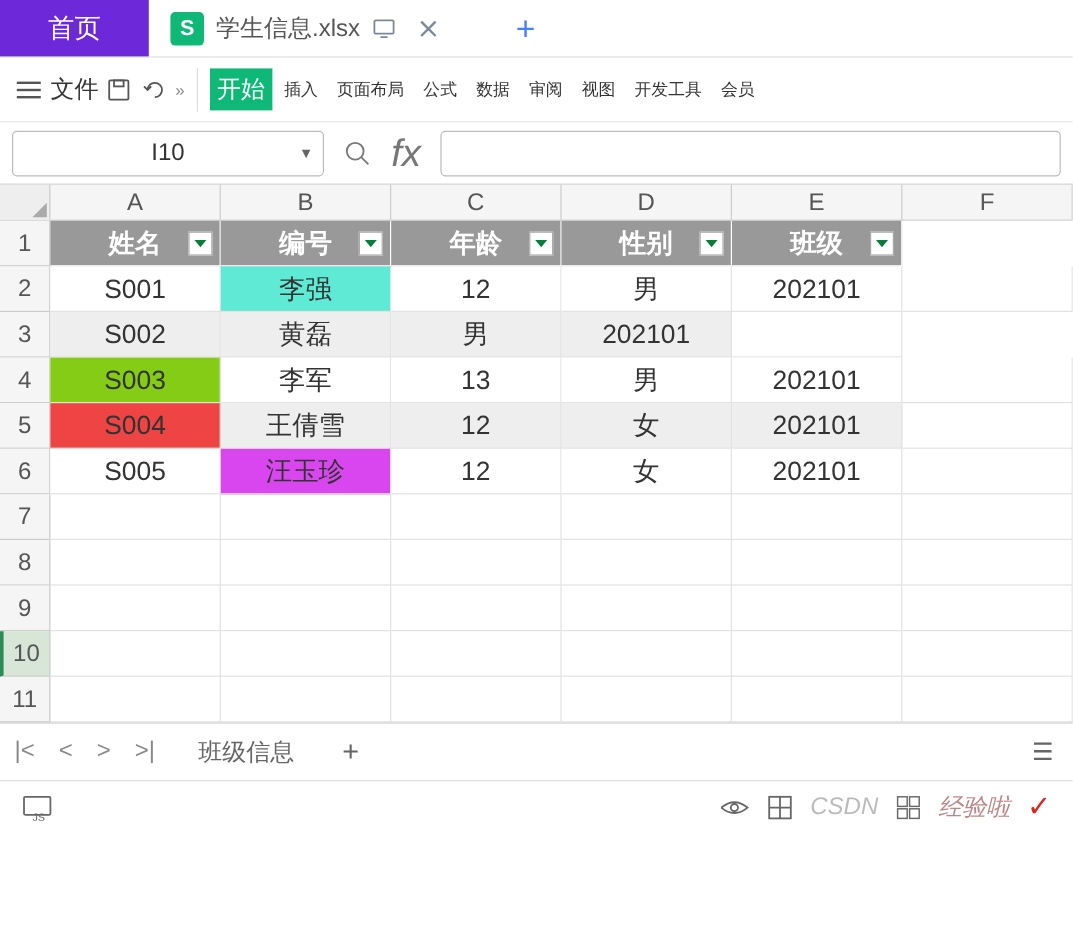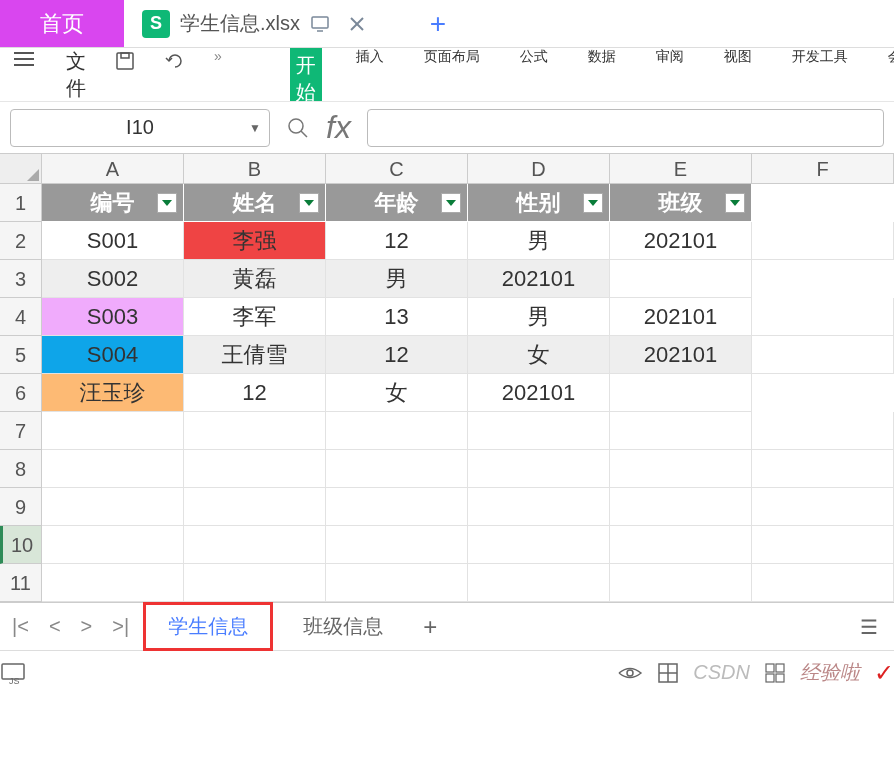--- a/index.html
+++ b/index.html
@@ -1,28 +1,28 @@
 <!DOCTYPE html>
 <html><head>
   <meta charset="utf-8">
   <style>
     * { box-sizing: border-box; margin: 0; padding: 0; }
     body { font-family: "Microsoft YaHei", Arial, sans-serif; font-size: 18px; color: #333; background: #fff; width: 894px; }
     
     
     .top-tabs { display: flex; align-items: stretch; height: 48px; border-bottom: 1px solid #ddd; }
-    .home-tab { background: #d946ef; color: #fff; padding: 0 40px; display: flex; align-items: center; font-size: 22px; }
+    .home-tab { background: #6d28d9; color: #fff; padding: 0 40px; display: flex; align-items: center; font-size: 22px; }
     .file-tab { display: flex; align-items: center; padding: 0 18px; gap: 10px; }
     .file-tab .ficon { width: 28px; height: 28px; background: #0fb876; border-radius: 4px; display: flex; align-items: center; justify-content: center; color: #fff; font-weight: bold; font-size: 18px; }
     .file-tab .fname { color: #555; font-size: 20px; }
     .tab-ctrl { display: flex; align-items: center; gap: 18px; margin-left: auto; padding-right: 30px; color: #7a8899; }
     .new-tab { width: 48px; display: flex; align-items: center; justify-content: center; color: #4a7dff; font-size: 28px; }
     
     
-    .menu-bar { display: flex; height: 54px; padding: 0 10px; gap: 28px; border-bottom: 1px solid #e6e6e6; }
+    .menu-bar { display: flex; align-items: center; height: 54px; padding: 0 10px; gap: 4px; border-bottom: 1px solid #e6e6e6; }
     .hamburger { display: flex; flex-direction: column; gap: 4px; padding: 4px; }
     .hamburger span { width: 20px; height: 2px; background: #555; }
     .menu-label { font-size: 20px; color: #333; }
     .save-ic, .undo-ic { width: 26px; height: 26px; display: flex; align-items: center; justify-content: center; color: #555; }
     .menu-divider { width: 1px; height: 36px; background: #ddd; margin: 0 6px; }
     .menu-active { background: #0fb876; color: #fff; padding: 4px 6px; font-size: 20px; }
     .menu-item { color: #333; font-size: 14px; padding: 0 6px; white-space: nowrap; }
     .chev { color: #888; font-size: 14px; }
     
     
@@ -51,21 +51,21 @@
     
     
     .sheet-bar { display: flex; align-items: center; height: 48px; border-top: 1px solid #ccc; padding: 0 6px; gap: 8px; font-size: 20px; }
     .nav-btn { color: #888; padding: 0 6px; }
     .sheet-tab { padding: 8px 22px; color: #666; }
     .sheet-tab.active { color: #4a7dff; border: 3px solid #e33; }
     .add-sheet { color: #666; font-size: 24px; padding: 0 10px; }
     .tab-menu { margin-left: auto; color: #666; padding: 0 10px; }
     
     
-    .status-bar { display: flex; align-items: center; height: 44px; border-top: 1px solid #ddd; padding: 0 0; gap: 14px; color: #666; font-size: 20px; }
+    .status-bar { display: flex; align-items: center; height: 44px; border-top: 1px solid #ddd; padding: 0 18px; gap: 14px; color: #666; font-size: 20px; }
     .spacer { flex: 1; }
     .watermark1 { color: #bbb; font-style: italic; }
     .watermark2 { color: #b88; font-style: italic; }
     .check { color: #d22; font-size: 24px; }
     
     svg { display: block; }
   </style>
 </head>
 <body>
 
@@ -146,79 +146,80 @@
     <div class="col-h">B</div>
     <div class="col-h">C</div>
     <div class="col-h">D</div>
     <div class="col-h">E</div>
     <div class="col-h">F</div>
   </div>
   <div class="rows" id="rows">
       <div class="row hdr-row">
         <div class="row-h">1</div>
         <div class="cell">
+          <span>姓名</span>
+          <span class="filter"></span>
+        </div>
+        <div class="cell">
           <span>编号</span>
-          <span class="filter"></span>
-        </div>
-        <div class="cell">
-          <span>姓名</span>
           <span class="filter"></span>
         </div>
         <div class="cell">
           <span>年龄</span>
           <span class="filter"></span>
         </div>
         <div class="cell">
           <span>性别</span>
           <span class="filter"></span>
         </div>
         <div class="cell">
           <span>班级</span>
           <span class="filter"></span>
         </div>
         <div class="cell" style="background: rgb(255, 255, 255);"></div>
       </div>
       <div class="row">
         <div class="row-h">2</div>
         <div class="cell" style="background: rgb(255, 255, 255);">S001</div>
-        <div class="cell" style="background: #ef4444;">李强</div>
+        <div class="cell" style="background: #5eead4;">李强</div>
         <div class="cell" style="background: rgb(255, 255, 255);">12</div>
         <div class="cell" style="background: rgb(255, 255, 255);">男</div>
         <div class="cell" style="background: rgb(255, 255, 255);">202101</div>
         <div class="cell"></div>
       </div>
       <div class="row">
         <div class="row-h">3</div>
         <div class="cell" style="background: rgb(238, 238, 238); text-align: right;">S002</div>
         <div class="cell" style="background: rgb(238, 238, 238);">黄磊</div>
         <div class="cell" style="background: rgb(238, 238, 238);">男</div>
         <div class="cell" style="background: rgb(238, 238, 238);">202101</div>
         <div class="cell"></div>
       </div>
       <div class="row">
         <div class="row-h">4</div>
-        <div class="cell" style="background: #f0abfc;">S003</div>
+        <div class="cell" style="background: #84cc16;">S003</div>
         <div class="cell" style="background: rgb(255, 255, 255);">李军</div>
         <div class="cell" style="background: rgb(255, 255, 255);">13</div>
         <div class="cell" style="background: rgb(255, 255, 255);">男</div>
         <div class="cell" style="background: rgb(255, 255, 255);">202101</div>
         <div class="cell"></div>
       </div>
       <div class="row">
         <div class="row-h">5</div>
-        <div class="cell" style="background: #0ea5e9;">S004</div>
+        <div class="cell" style="background: #ef4444;">S004</div>
         <div class="cell" style="background: rgb(238, 238, 238);">王倩雪</div>
         <div class="cell" style="background: rgb(238, 238, 238);">12</div>
         <div class="cell" style="background: rgb(238, 238, 238);">女</div>
         <div class="cell" style="background: rgb(238, 238, 238);">202101</div>
         <div class="cell"></div>
       </div>
       <div class="row">
         <div class="row-h">6</div>
-        <div class="cell" style="background: #fdba74;">汪玉珍</div>
+        <div class="cell" style="background: rgb(255, 255, 255);">S005</div>
+        <div class="cell" style="background: #d946ef;">汪玉珍</div>
         <div class="cell" style="background: rgb(255, 255, 255);">12</div>
         <div class="cell" style="background: rgb(255, 255, 255);">女</div>
         <div class="cell" style="background: rgb(255, 255, 255);">202101</div>
         <div class="cell"></div>
       </div>
       <div class="row">
         <div class="row-h">7</div>
         <div class="cell"></div>
         <div class="cell"></div>
         <div class="cell"></div>
@@ -263,21 +264,20 @@
         <div class="cell"></div>
       </div>
     </div>
 </div>
 
 <div class="sheet-bar">
   <span class="nav-btn">|&lt;</span>
   <span class="nav-btn">&lt;</span>
   <span class="nav-btn">&gt;</span>
   <span class="nav-btn">&gt;|</span>
-  <div class="sheet-tab active">学生信息</div>
   <div class="sheet-tab">班级信息</div>
   <div class="add-sheet">+</div>
   <div class="tab-menu">☰</div>
 </div>
 
 <div class="status-bar">
   <span>
     <svg width="26" height="22" viewBox="0 0 26 22">
         <rect x="2" y="2" width="22" height="15" rx="1" fill="none" stroke="#666" stroke-width="1.5"></rect>
         <text x="9" y="22" font-size="9" fill="#666">JS</text>

